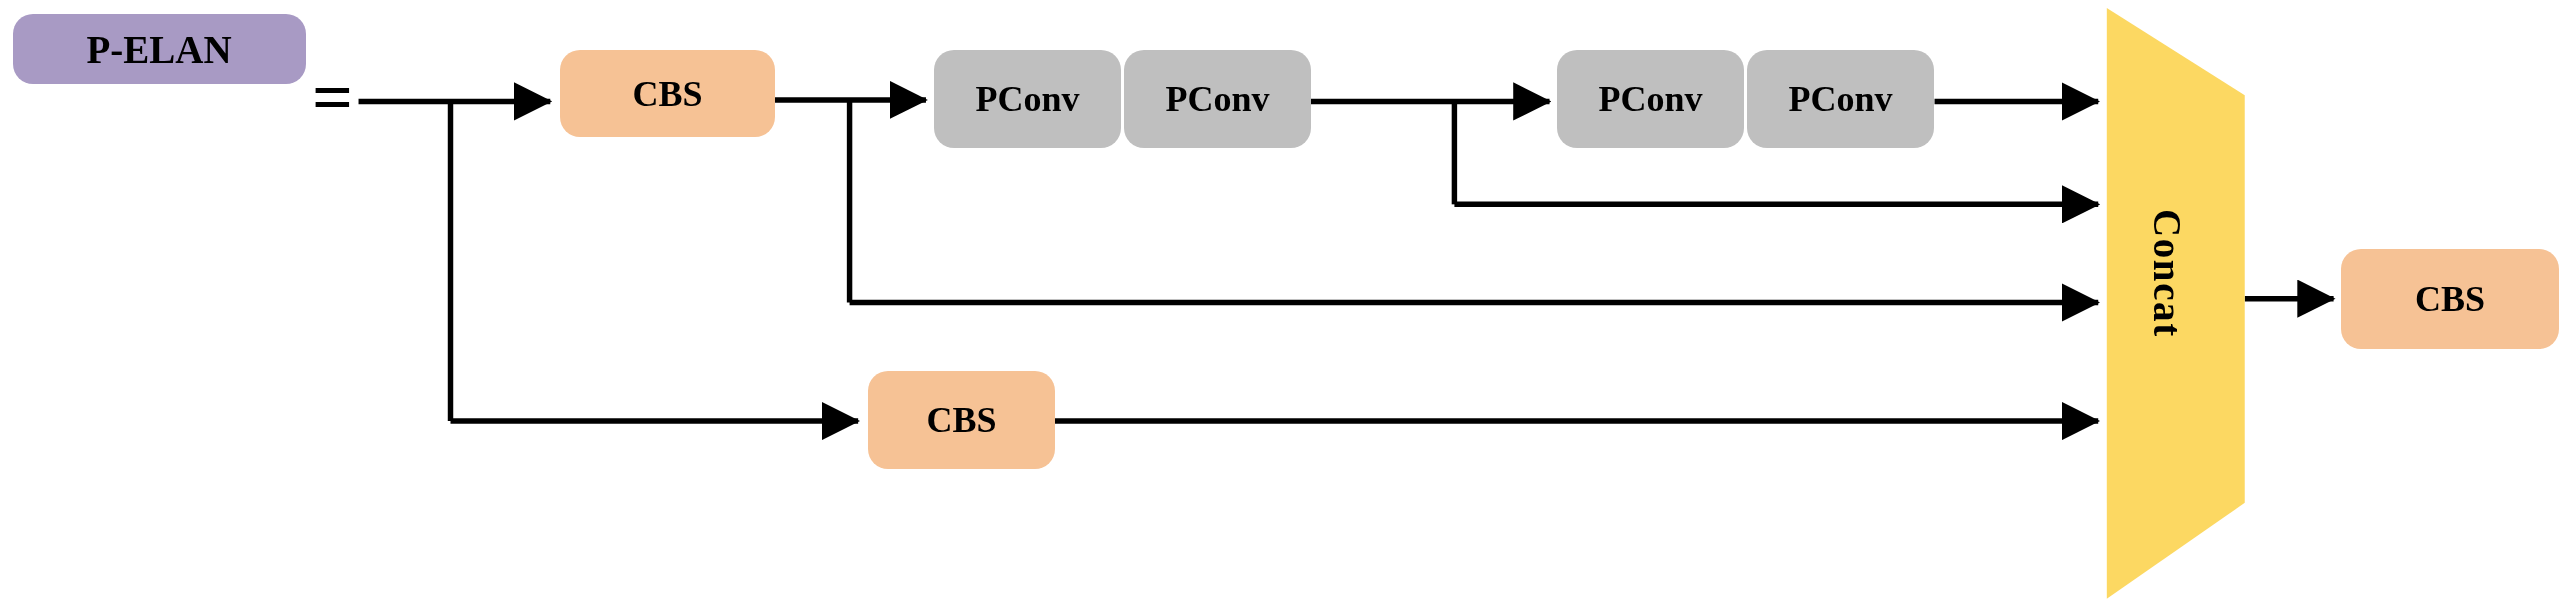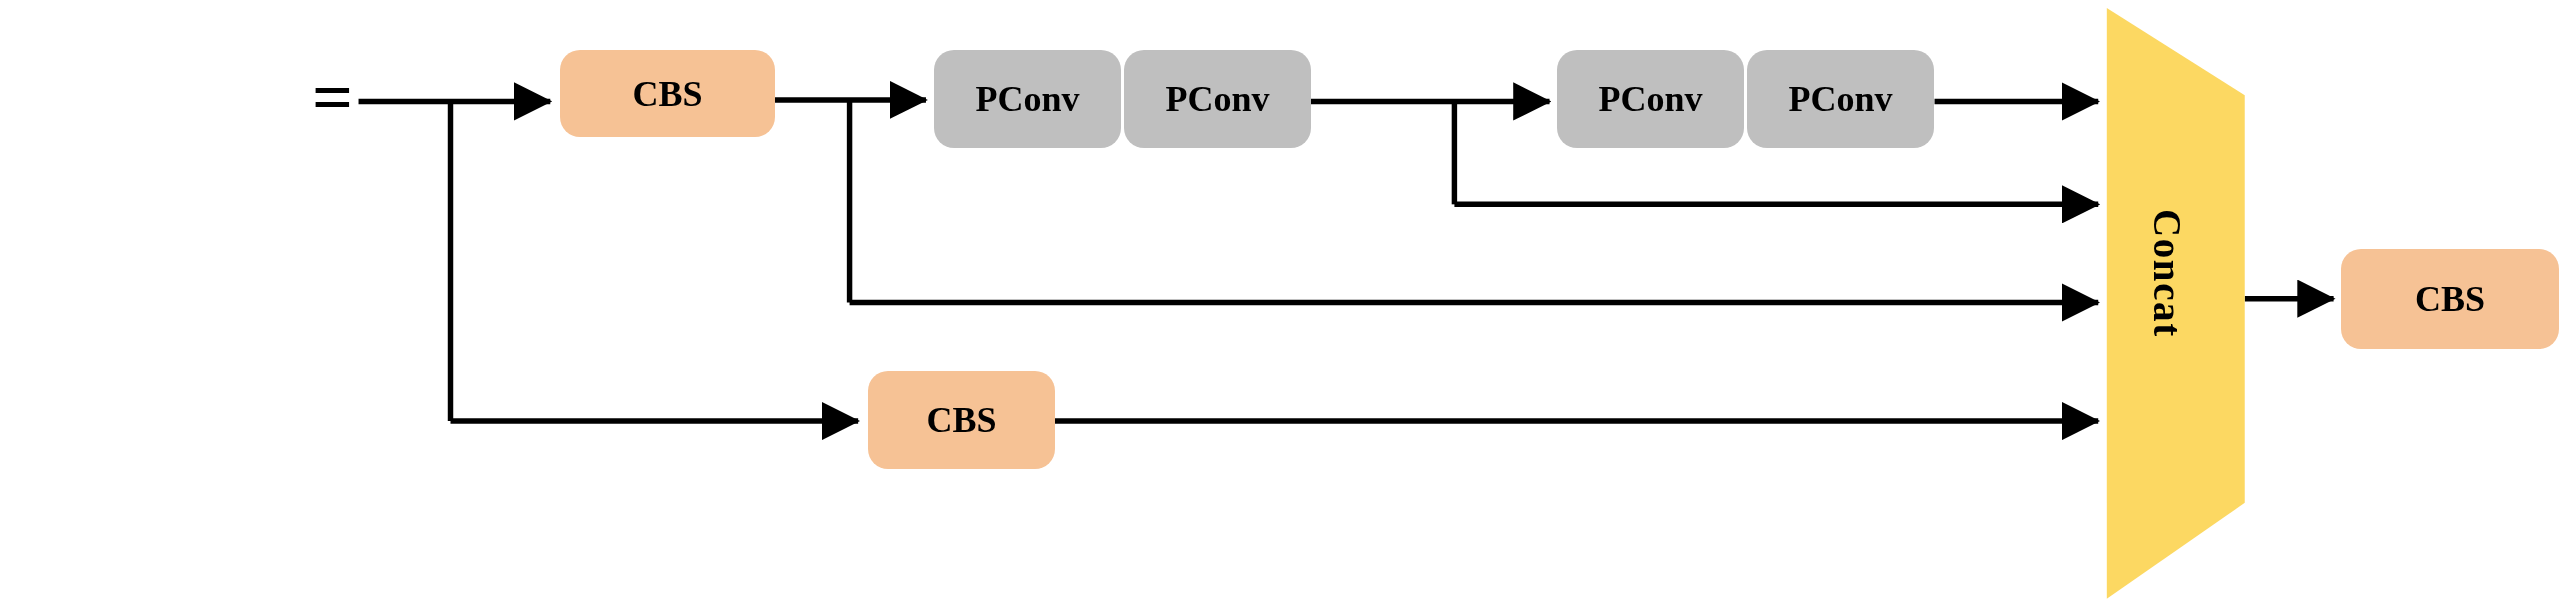--- a/index.html
+++ b/index.html
@@ -46,20 +46,23 @@
       <path d="M 2482 130 L 2692 130" marker-end="url(#arrow)"></path>
 
       <path d="M 1352 540 L 2692 540" marker-end="url(#arrow)"></path>
 
       <path d="M 2880 383 L 2994 383" marker-end="url(#arrow)"></path>
     </g>
 
     <polygon points="2703,10 2880,122 2880,645 2703,768" fill="#fcd862" stroke="none"></polygon>
   </svg>
 
+  <div class="node rounded" style="left:12.5px;top:14px;width:293px;height:70px;background:#a89ac4;font-size:39px;">
+    <span>P-ELAN</span>
+  </div>
 
   <div class="eq" style="left:312px;top:61px;font-size:72px;">
     <span>=</span>
   </div>
 
   <div class="node rounded" style="left:560px;top:50px;width:215px;height:87px;background:#f6c295;font-size:36px;">
     <span>CBS</span>
   </div>
 
   <div class="node rounded" style="left:934px;top:50px;width:187px;height:98px;background:#bfbfbf;font-size:36px;">

